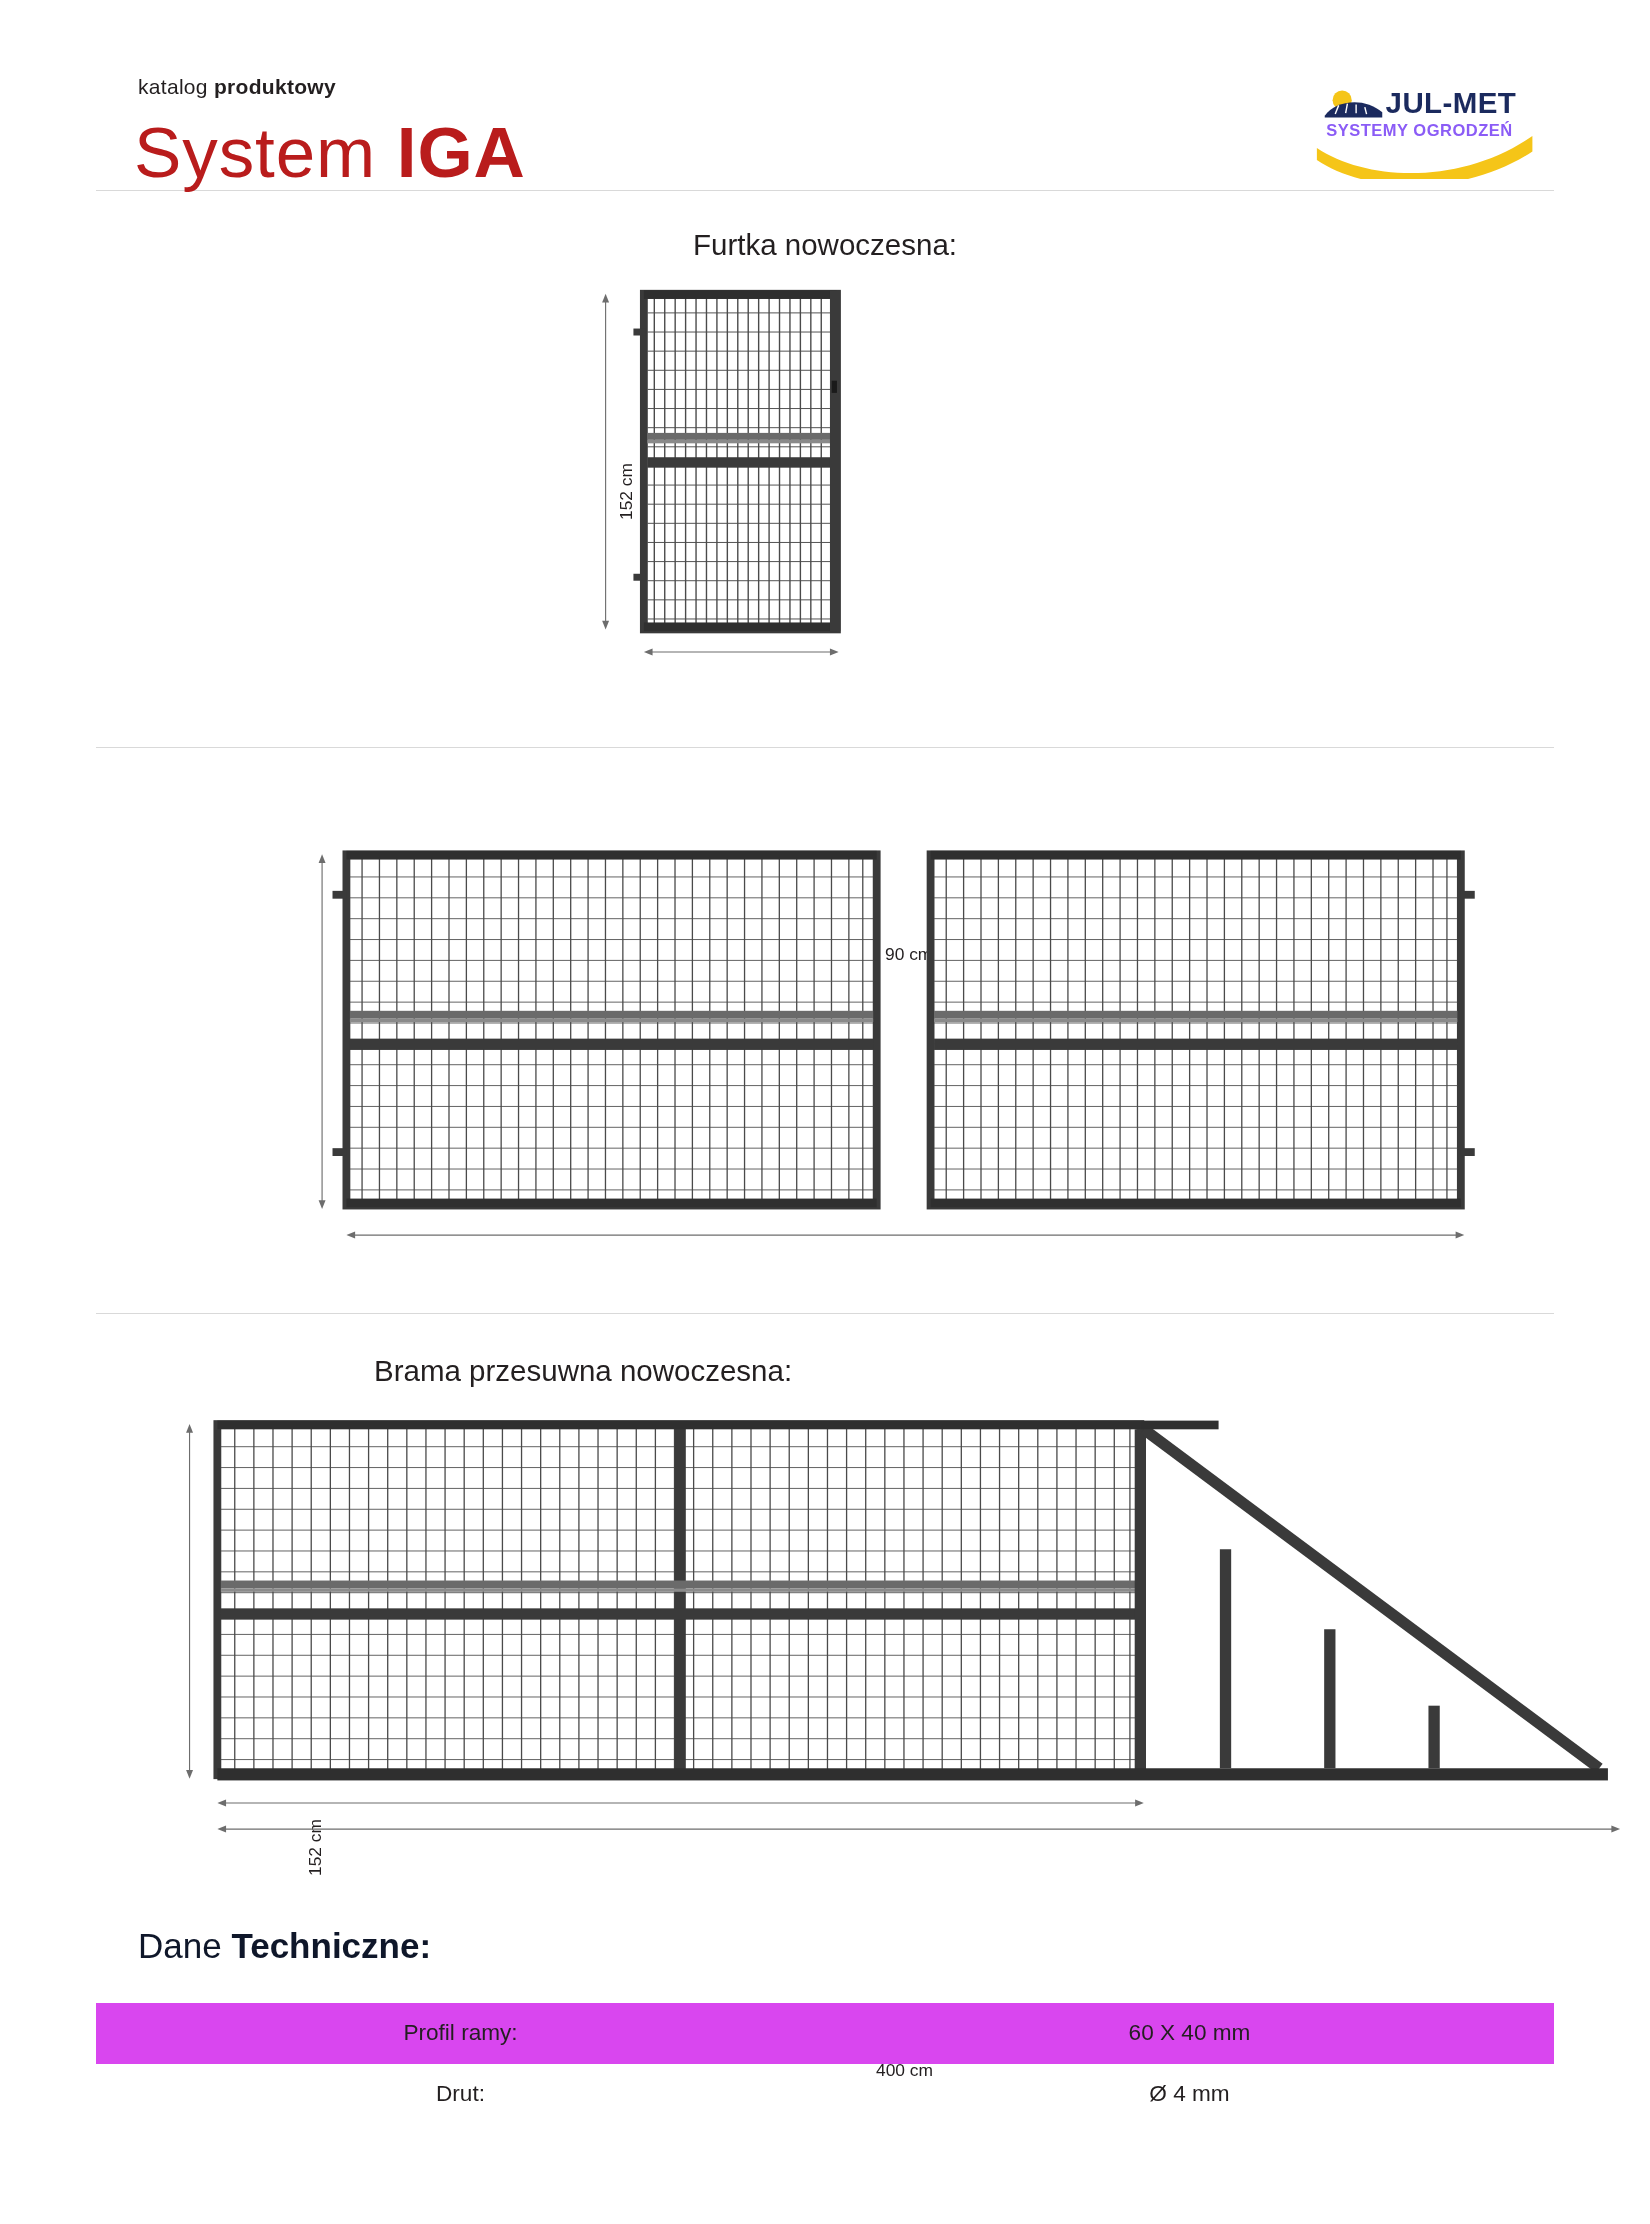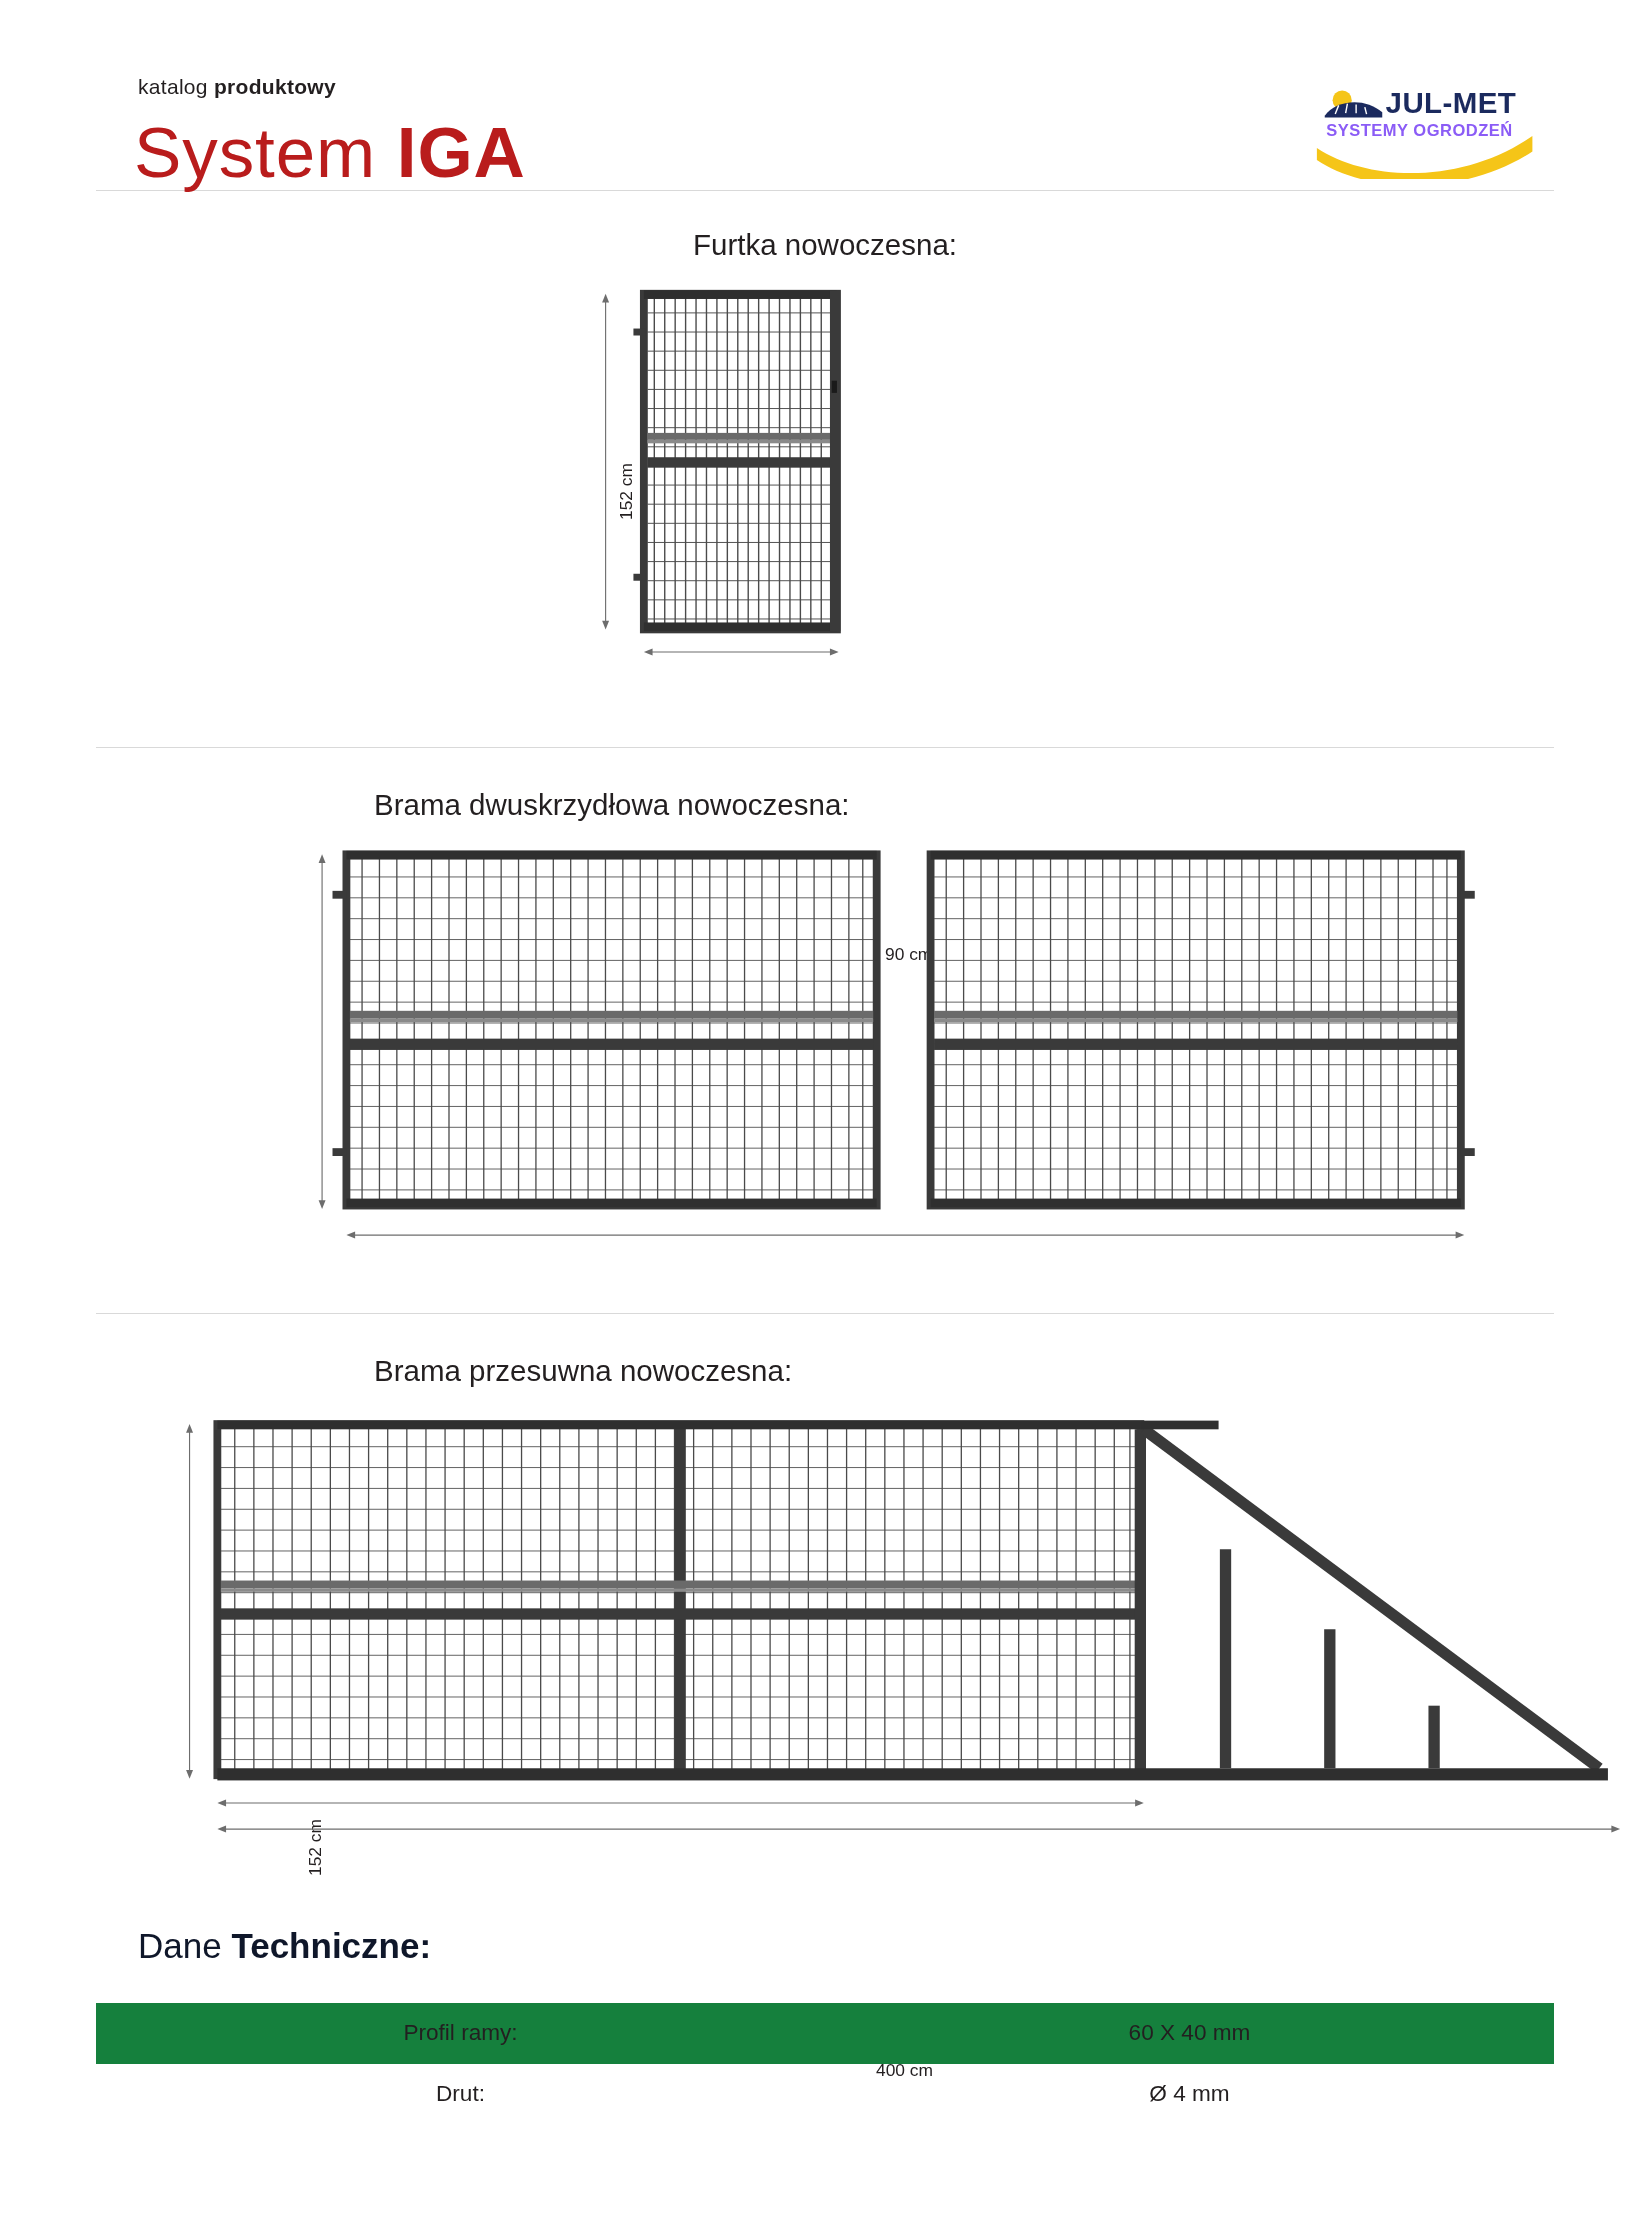--- a/index.html
+++ b/index.html
@@ -139,21 +139,21 @@
     margin-left: 0;
     border-collapse: collapse;
     font-size: 22.6px;
   }
   table.tech td {
     padding: 17.4px 0;
     text-align: center;
   }
   table.tech td.label { width: 50%; }
   table.tech td.value { width: 50%; }
-  table.tech tr.alt { background: #15803d; }
+  table.tech tr.alt { background: #d946ef; }
 </style>
 </head>
 <body>
 
 <div class="page">
 
   <div class="header">
     <div class="kicker"><span>katalog </span><b>produktowy</b></div>
     <div class="main-title"><span>System </span><b>IGA</b></div>
 
@@ -249,21 +249,20 @@
       <rect x="286" y="118" width="6" height="14" fill="#1a1a1a"></rect>
     </svg>
 
     <div class="dim-label vert" style="left:520px;top:329px;">152 cm</div>
     <div class="dim-label" style="left:789px;top:753px;">90 cm</div>
   </div>
 
   <hr class="hr">
 
   <div class="drawing-wrap" style="height:565px;">
-    <div class="section-title left" style="position:absolute;left:87px;top:40px;">Brama dwuskrzydłowa nowoczesna:</div>
 
     <svg style="position:absolute;left:200px;top:94px;" width="1217" height="435" viewBox="0 0 1400 500">
       <g stroke="#6d6d6d" stroke-width="1.3" fill="none">
         <line x1="30" y1="18" x2="30" y2="418"></line>
         <path d="M26 24 L30 14 L34 24" fill="#6d6d6d" stroke="none"></path>
         <path d="M26 412 L30 422 L34 412" fill="#6d6d6d" stroke="none"></path>
         <line x1="62" y1="452" x2="1340" y2="452"></line>
         <path d="M68 448 L58 452 L68 456" fill="#6d6d6d" stroke="none"></path>
         <path d="M1334 448 L1344 452 L1334 456" fill="#6d6d6d" stroke="none"></path>
       </g>

